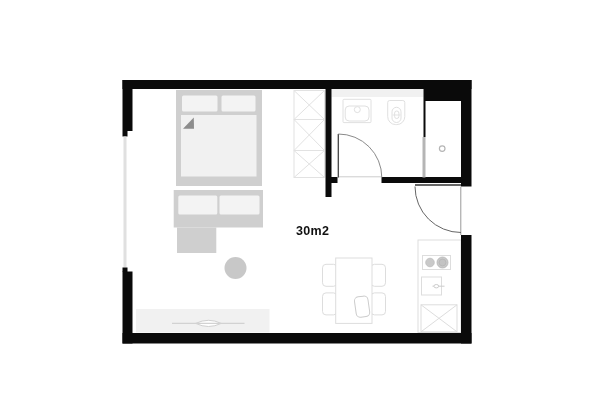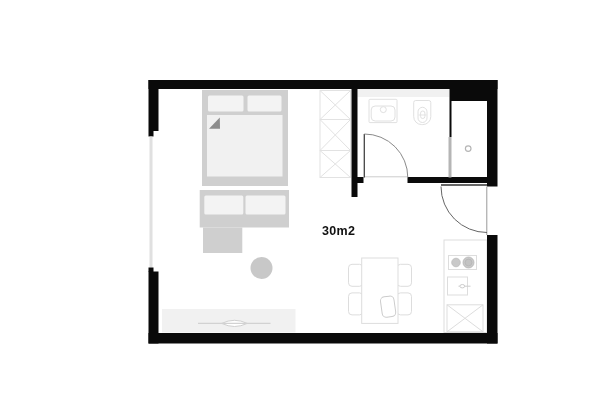--- a/index.html
+++ b/index.html
@@ -1,17 +1,17 @@
 <!DOCTYPE html>
 <html><head>
 <meta charset="utf-8">
 <title>Floorplan</title>
 <style>
   html,body{margin:0;padding:0;background:#ffffff;}
-  .wrap{width:564px;height:420px;position:relative;font-family:"Liberation Sans",sans-serif;padding-left:26px;}
+  .wrap{width:564px;height:420px;position:relative;font-family:"Liberation Sans",sans-serif;}
 </style>
 </head>
 <body>
 <div class="wrap">
 <svg width="600" height="420" viewBox="0 0 600 420" xmlns="http://www.w3.org/2000/svg">
 
   <rect x="132.5" y="89" width="328.5" height="244" fill="#ffffff"></rect>
 
   <rect x="331.5" y="89" width="92" height="88" fill="#ffffff"></rect>
 

